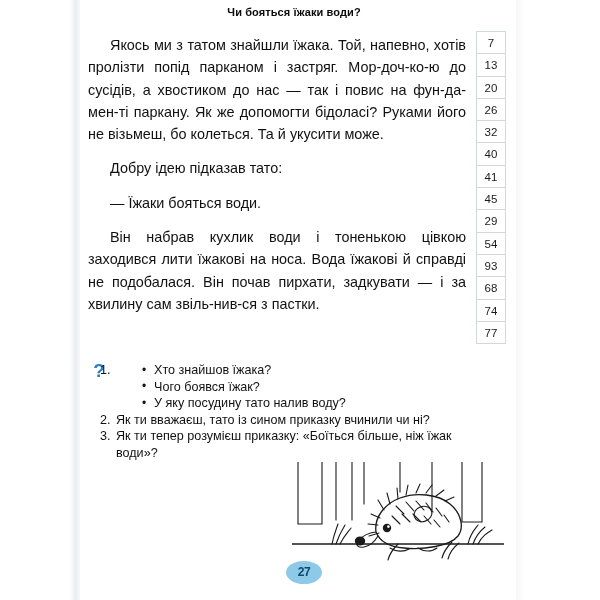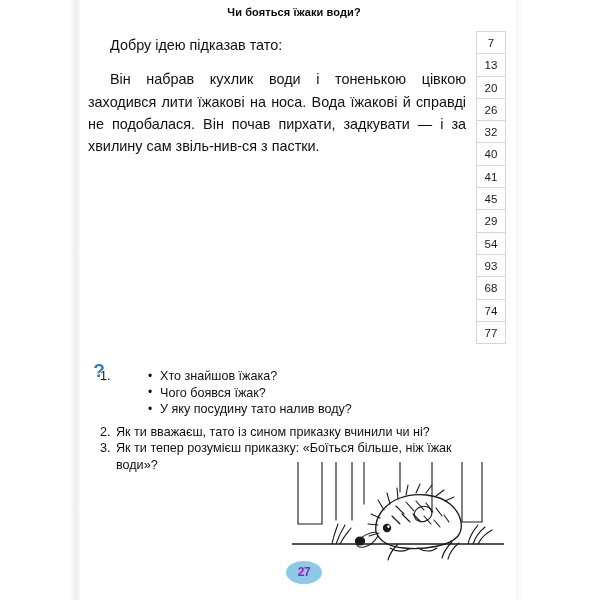--- a/index.html
+++ b/index.html
@@ -136,21 +136,21 @@
     line-height: 16.6px;
     color: #111111;
   }
   .q-num {
     position: absolute;
     left: 8px;
     top: 0;
     font-size: 12.6px;
   }
   .sub-list {
-    margin: 6px;
+    margin: 0;
     padding: 0;
     list-style: none;
   }
   .sub-item {
     position: relative;
     padding-left: 38px;
     font-size: 12.6px;
     line-height: 16.6px;
     color: #111111;
   }
@@ -179,41 +179,43 @@
 
   
   .page-number {
     position: absolute;
     left: 286px;
     top: 561px;
     width: 36px;
     height: 23px;
     border-radius: 50%;
     background: #8fc9e8;
-    color: #a21caf;
+    color: #0c4a6e;
     font-size: 12px;
     font-weight: bold;
     line-height: 23px;
     text-align: center;
     letter-spacing: -0.5px;
   }
 </style>
 </head>
 <body>
 
 <div class="screenshot">
 
   <div class="gutter-left"></div>
   <div class="gutter-right"></div>
   <div class="page-sheet"></div>
 
   <div class="page-title">Чи бояться їжаки води?</div>
 
   <div class="body-col">
+    <p class="para indent">Якось ми з татом знайшли їжака. Той, напевно, хотів пролізти попід парканом і застряг. Мор-доч-ко-ю до сусідів, а хвостиком до нас — так і повис на фун-да-мен-ті паркану. Як же допомогти бідоласі? Руками його не візьмеш, бо колеться. Та й укусити може.</p>
     <p class="para indent">Добру ідею підказав тато:</p>
+    <p class="para indent">— Їжаки бояться води.</p>
     <p class="para indent">Він набрав кухлик води і тоненькою цівкою заходився лити їжакові на носа. Вода їжакові й справді не подобалася. Він почав пирхати, задкувати — і за хвилину сам звіль-нив-ся з пастки.</p>
   </div>
 
   <div class="count-col">
     <div class="count-cell">7</div>
     <div class="count-cell">13</div>
     <div class="count-cell">20</div>
     <div class="count-cell">26</div>
     <div class="count-cell">32</div>
     <div class="count-cell">40</div>

